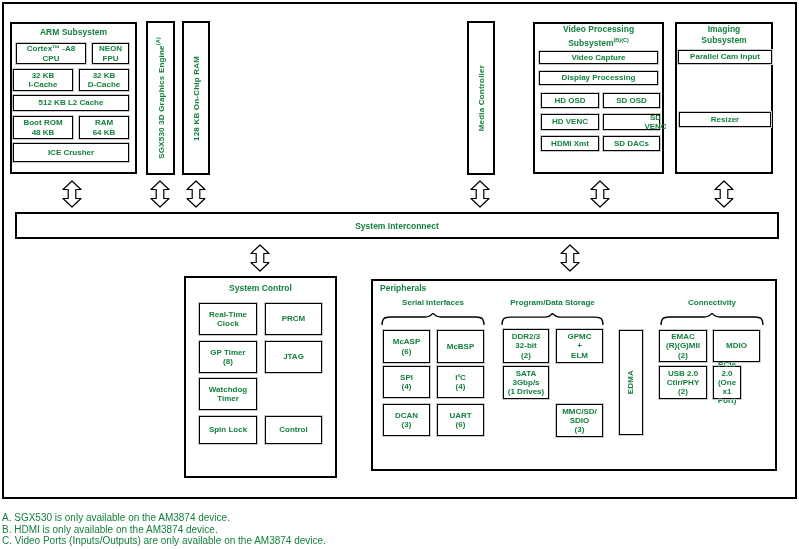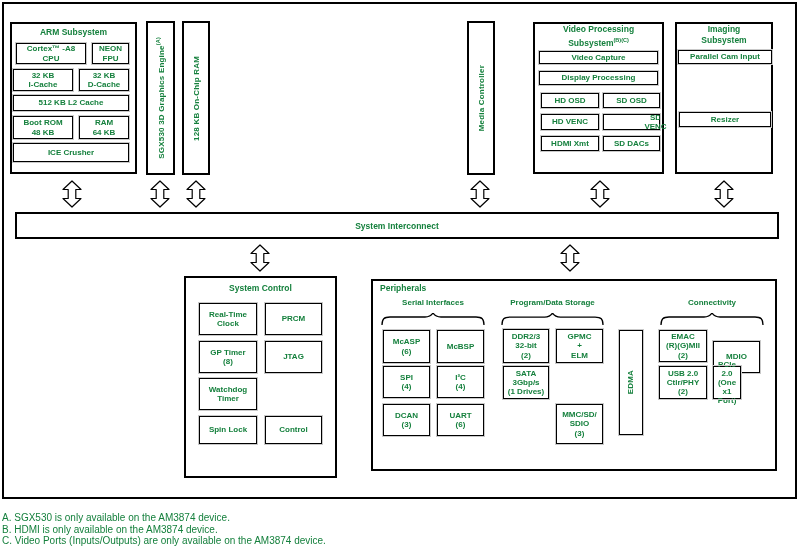--- a/index.html
+++ b/index.html
@@ -180,32 +180,32 @@
 
   <div class="abs cell" style="left:503px; top:329px; width:46px; height:34px;">DDR2/3
 32-bit
 (2)</div>
   <div class="abs cell" style="left:556px; top:329px; width:47px; height:34px;">GPMC
 +
 ELM</div>
   <div class="abs cell" style="left:503px; top:366px; width:46px; height:33px;">SATA
 3Gbp/s
 (1 Drives)</div>
-  <div class="abs cell" style="left:556px; top:404px; width:47px; height:40px;">MMC/SD/
+  <div class="abs cell" style="left:556px; top:404px; width:47px; height:33px;">MMC/SD/
 SDIO
 (3)</div>
 
   <div class="abs cell vcell" style="left:619px; top:330px; width:24px; height:105px; white-space:nowrap;">
     <span class="vtext">EDMA</span>
   </div>
 
   <div class="abs cell" style="left:659px; top:330px; width:48px; height:32px;">EMAC
 (R)(G)MII
 (2)</div>
-  <div class="abs cell" style="left:713px; top:330px; width:47px; height:32px;margin-top:11px;">MDIO</div>
+  <div class="abs cell" style="left:713px; top:330px; width:47px; height:32px;">MDIO</div>
   <div class="abs cell" style="left:659px; top:366px; width:48px; height:33px;">USB 2.0
 Ctlr/PHY
 (2)</div>
   <div class="abs cell" style="left:713px; top:366px; width:28px; height:33px;">PCIe 2.0
 (One x1
 Port)</div>
 
   <div class="abs" style="left:2px; top:512px;">
     <div class="foot">A. SGX530 is only available on the AM3874 device.</div>
     <div class="foot">B. HDMI is only available on the AM3874 device.</div>

